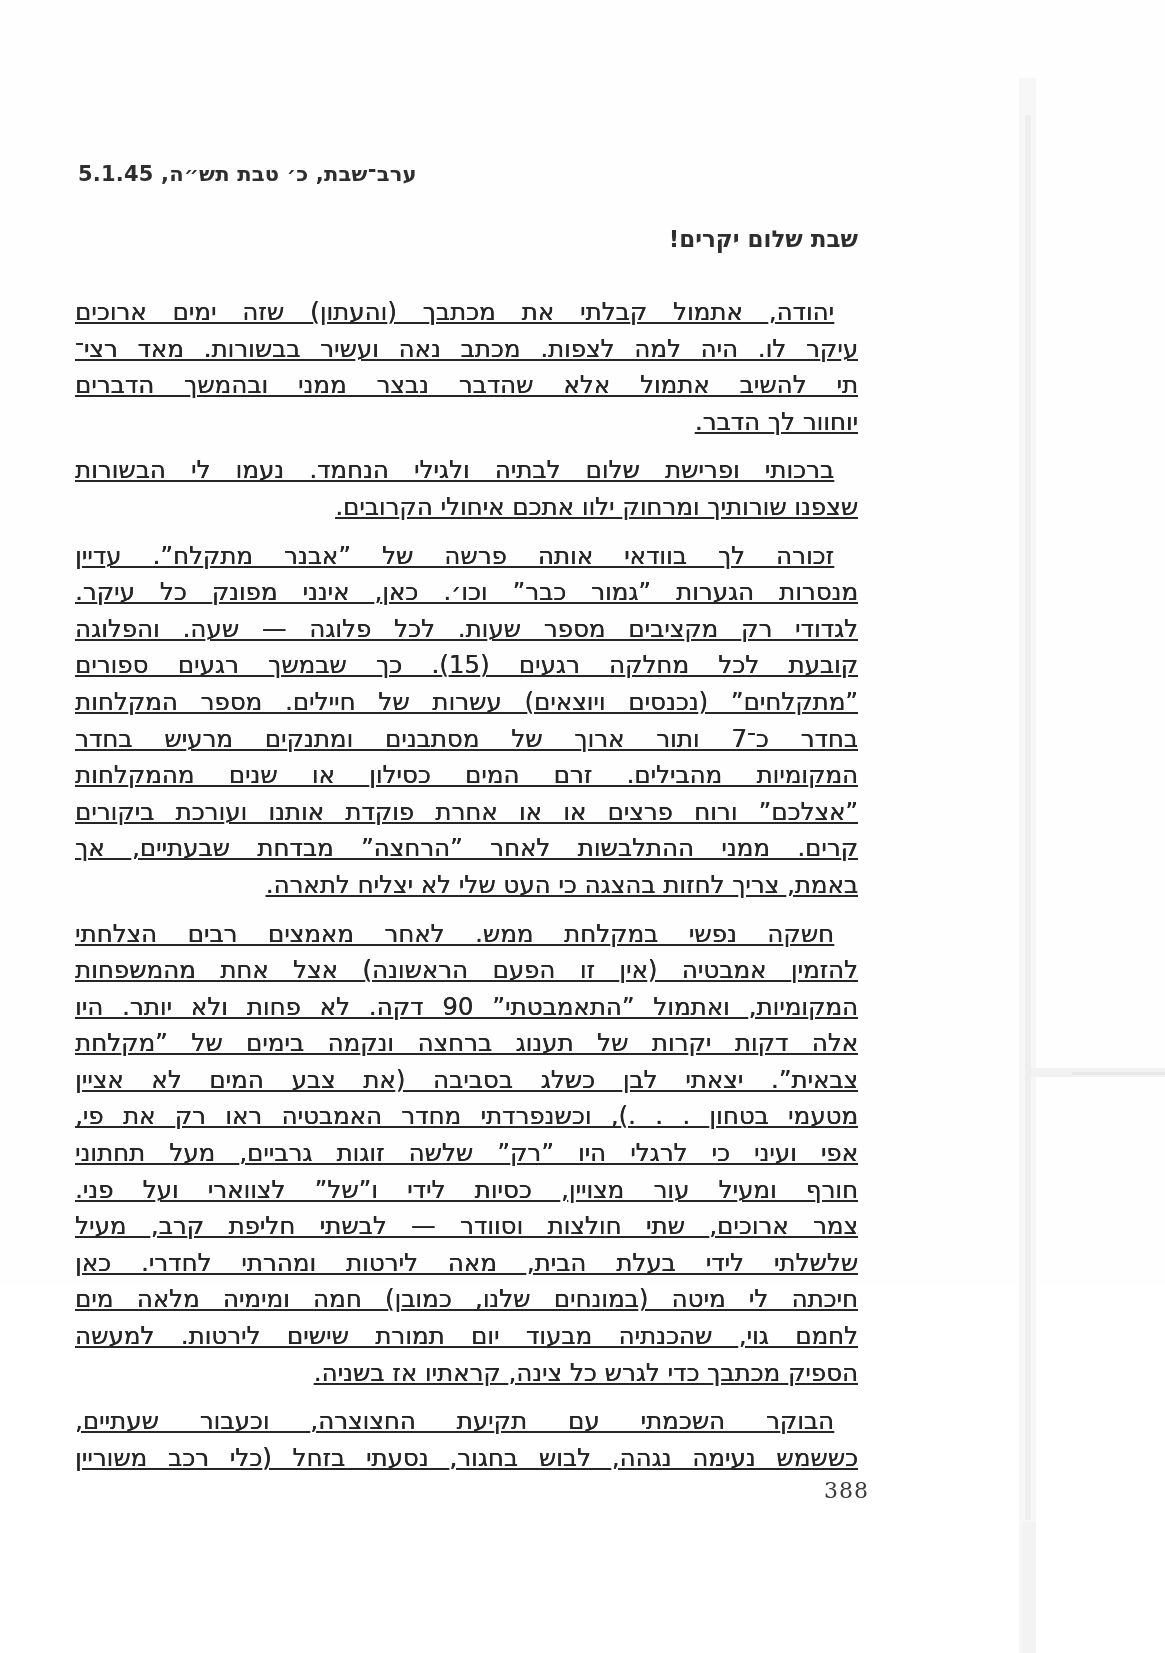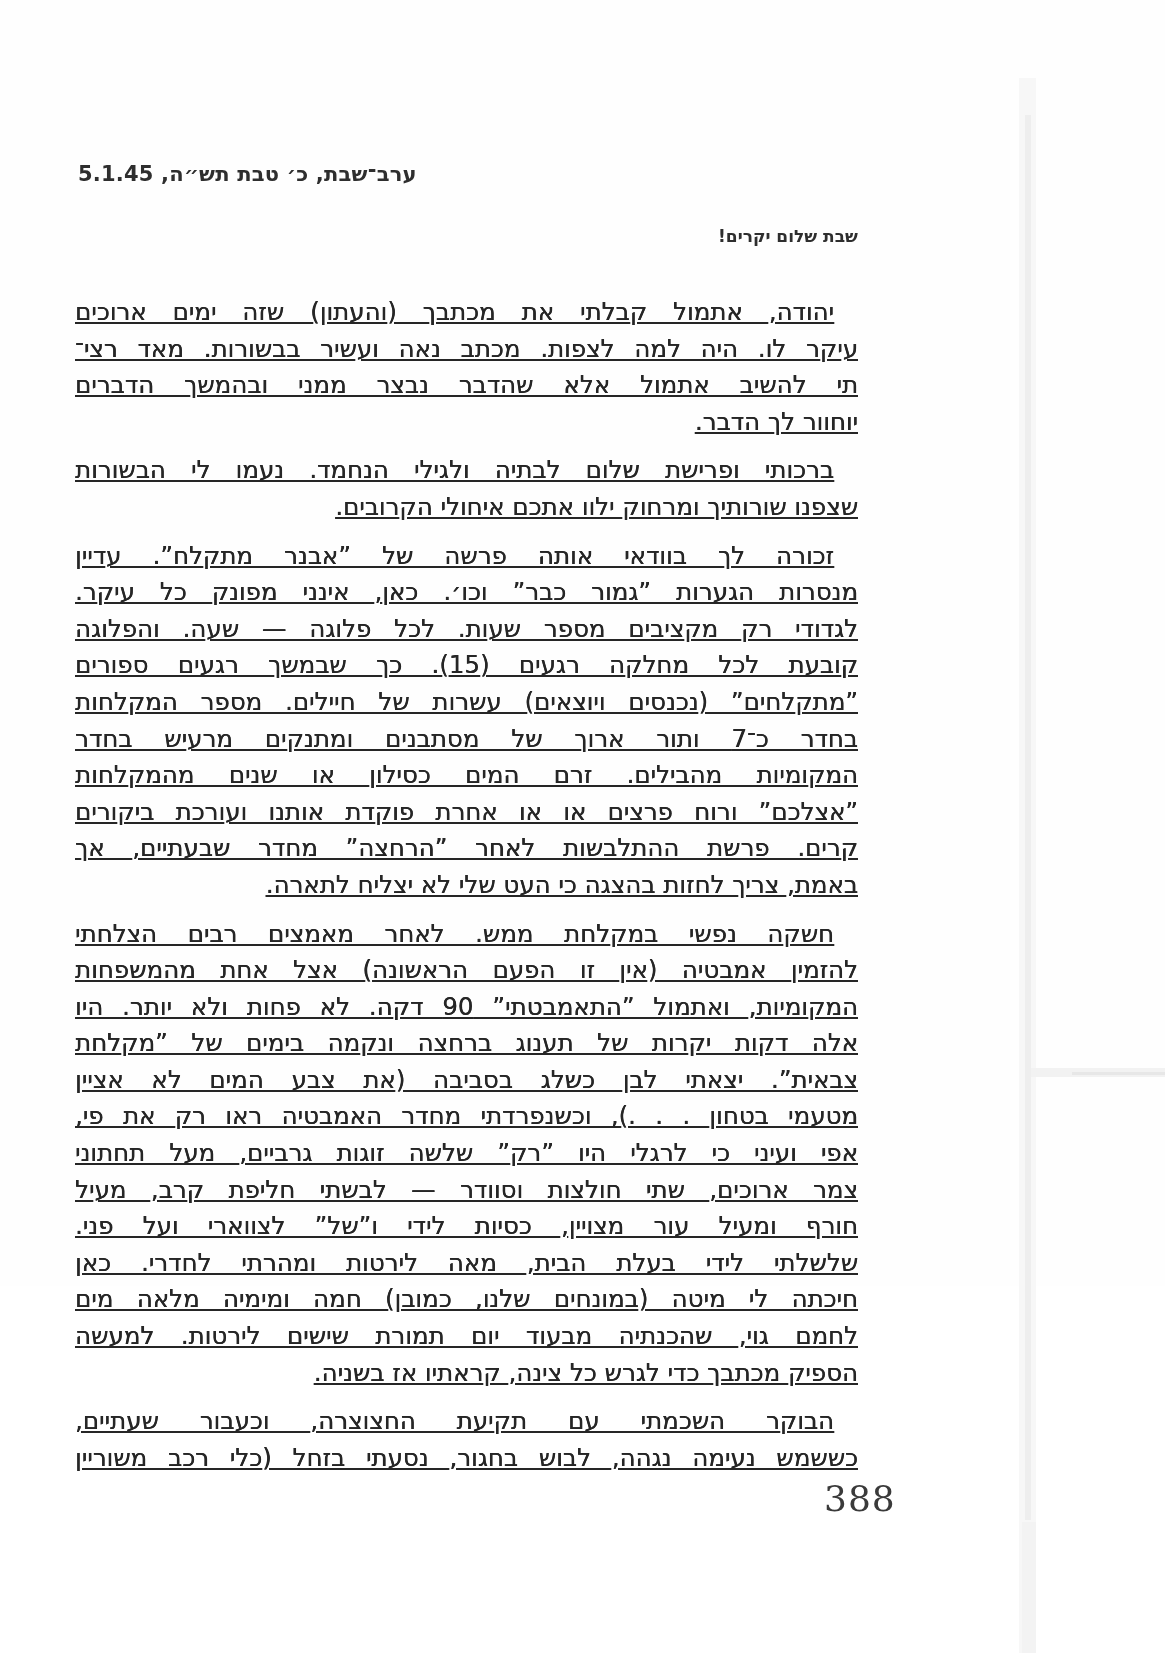--- a/index.html
+++ b/index.html
@@ -43,21 +43,21 @@
   .date-line{
     position:absolute;left:78px;top:162px;
     direction:rtl;
     font-size:21px;font-weight:bold;
     letter-spacing:0.2px;
     color:#2e2e2e;
   }
   .greeting{
     position:absolute;right:307px;top:226px;
     direction:rtl;
-    font-size:17px;font-weight:bold;
+    font-size:23px;font-weight:bold;
     color:#2e2e2e;
   }
   .letter-body{
     position:absolute;right:307px;top:294px;width:783px;
     direction:rtl;
     font-size:24.5px;
     color:var(--ink);
     text-shadow:0.3px 0 0 currentColor;
   }
   .paragraph{margin:0 0 12px 0;text-decoration:underline;}
@@ -73,21 +73,21 @@
     text-align:right;
     text-align-last:right;
   }
   .paragraph.justify-last .line.last{
     text-align:justify;
     text-align-last:justify;
   }
   .page-number{
     position:absolute;left:824px;top:1478px;
     font-family:"DejaVu Serif", serif;
-    font-size:36px;
+    font-size:22px;
     color:#3a3a3a;
     letter-spacing:1px;
   }
 </style>
 </head>
 <body>
 
 <div class="page">
 
   <div class="v-band-outer"></div>
@@ -113,33 +113,33 @@
       </div>
       <div class="paragraph">
         <div class="line first">זכורה לך בוודאי אותה פרשה של ”אבנר מתקלח”. עדיין</div>
         <div class="line">מנסרות הגערות ”גמור כבר” וכו׳. כאן, אינני מפונק כל עיקר.</div>
         <div class="line">לגדודי רק מקציבים מספר שעות. לכל פלוגה — שעה. והפלוגה</div>
         <div class="line">קובעת לכל מחלקה רגעים (15). כך שבמשך רגעים ספורים</div>
         <div class="line">”מתקלחים” (נכנסים ויוצאים) עשרות של חיילים. מספר המקלחות</div>
         <div class="line">בחדר כ־7 ותור ארוך של מסתבנים ומתנקים מרעיש בחדר</div>
         <div class="line">המקומיות מהבילים. זרם המים כסילון או שנים מהמקלחות</div>
         <div class="line">”אצלכם” ורוח פרצים או או אחרת פוקדת אותנו ועורכת ביקורים</div>
-        <div class="line">קרים. פרשת ההתלבשות לאחר ”הרחצה” מחדר שבעתיים, אך</div>
+        <div class="line">קרים. ממני ההתלבשות לאחר ”הרחצה” מבדחת שבעתיים, אך</div>
         <div class="line last">באמת, צריך לחזות בהצגה כי העט שלי לא יצליח לתארה.</div>
       </div>
       <div class="paragraph">
         <div class="line first">חשקה נפשי במקלחת ממש. לאחר מאמצים רבים הצלחתי</div>
         <div class="line">להזמין אמבטיה (אין זו הפעם הראשונה) אצל אחת מהמשפחות</div>
         <div class="line">המקומיות, ואתמול ”התאמבטתי” 90 דקה. לא פחות ולא יותר. היו</div>
         <div class="line">אלה דקות יקרות של תענוג ברחצה ונקמה בימים של ”מקלחת</div>
         <div class="line">צבאית”. יצאתי לבן כשלג בסביבה (את צבע המים לא אציין</div>
         <div class="line">מטעמי בטחון . . .), וכשנפרדתי מחדר האמבטיה ראו רק את פי,</div>
         <div class="line">אפי ועיני כי לרגלי היו ”רק” שלשה זוגות גרביים, מעל תחתוני</div>
+        <div class="line">חורף ומעיל עור מצויין, כסיות לידי ו”של” לצווארי ועל פני.</div>
         <div class="line">צמר ארוכים, שתי חולצות וסוודר — לבשתי חליפת קרב, מעיל</div>
-        <div class="line">חורף ומעיל עור מצויין, כסיות לידי ו”של” לצווארי ועל פני.</div>
         <div class="line">שלשלתי לידי בעלת הבית, מאה לירטות ומהרתי לחדרי. כאן</div>
         <div class="line">חיכתה לי מיטה (במונחים שלנו, כמובן) חמה ומימיה מלאה מים</div>
         <div class="line">לחמם גוי, שהכנתיה מבעוד יום תמורת שישים לירטות. למעשה</div>
         <div class="line last">הספיק מכתבך כדי לגרש כל צינה, קראתיו אז בשניה.</div>
       </div>
       <div class="paragraph justify-last">
         <div class="line first">הבוקר השכמתי עם תקיעת החצוצרה, וכעבור שעתיים,</div>
         <div class="line last">כששמש נעימה נגהה, לבוש בחגור, נסעתי בזחל (כלי רכב משוריין</div>
       </div>
     </div>

